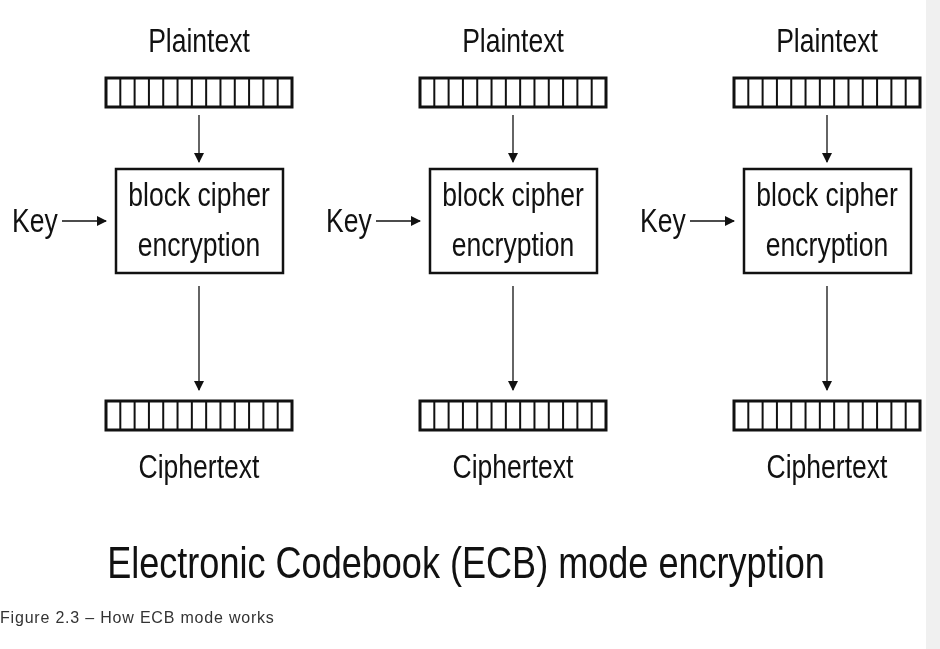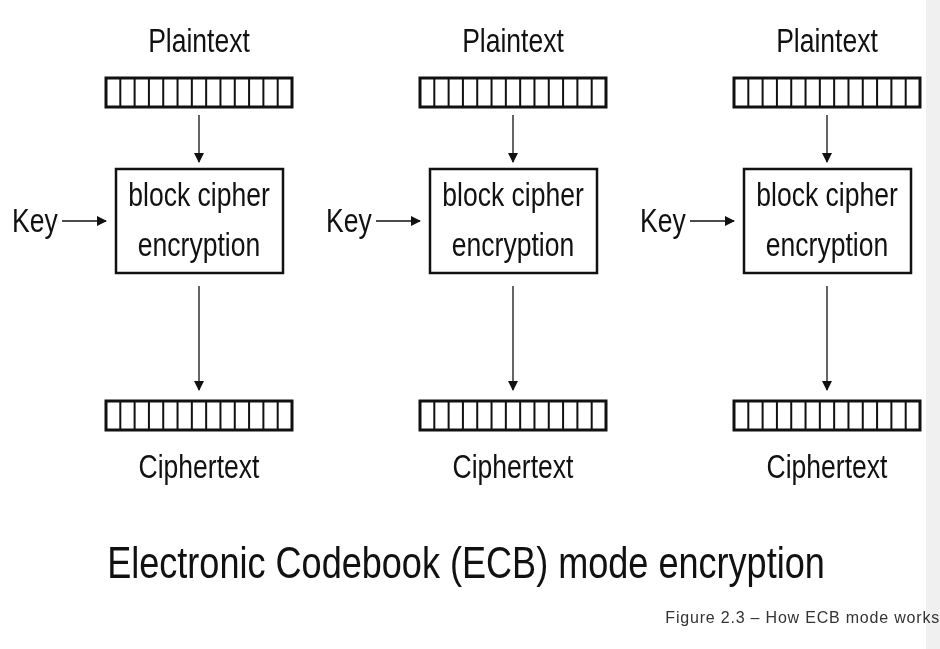--- a/index.html
+++ b/index.html
@@ -1,20 +1,20 @@
 <!DOCTYPE html>
 <html><head>
 <meta charset="utf-8">
 <style>
   html, body { margin:0; padding:0; background:#ffffff; }
   body { width:940px; height:649px; position:relative; overflow:hidden; }
   #diagram { position:absolute; left:0; top:0; }
   .cond { font-family:"Liberation Sans", sans-serif; fill:#111; }
   .scrollstrip { position:absolute; left:926px; top:0; width:14px; height:649px; background:#f0f0f0; }
-  .caption { position:absolute; left:0; width:940px; top:609px; text-align:right;
+  .caption { position:absolute; left:0; width:940px; top:609px; text-align:left;
              font-family:"Liberation Sans", sans-serif; font-size:16px; letter-spacing:0.8px; color:#333; }
 </style>
 </head>
 <body>
 
 <div class="scrollstrip"></div>
 
 <svg id="diagram" width="940" height="649" xmlns="http://www.w3.org/2000/svg">
   <defs>
     <marker id="ah" markerWidth="10" markerHeight="10" refX="9" refY="5" orient="auto" markerUnits="userSpaceOnUse">

